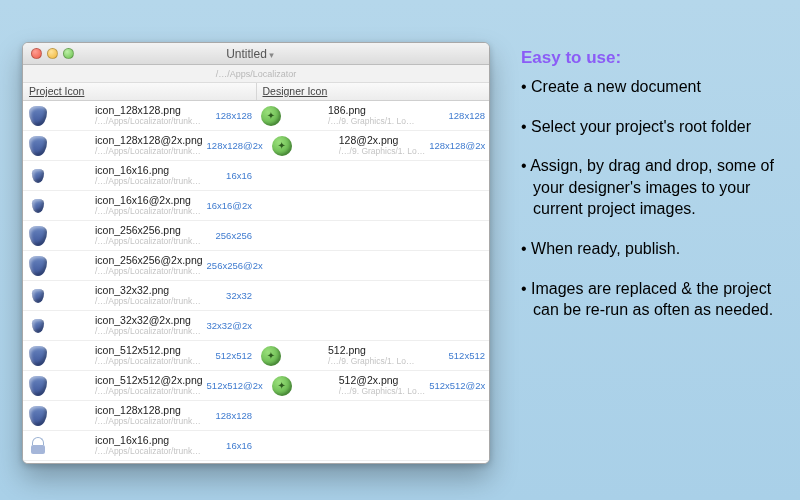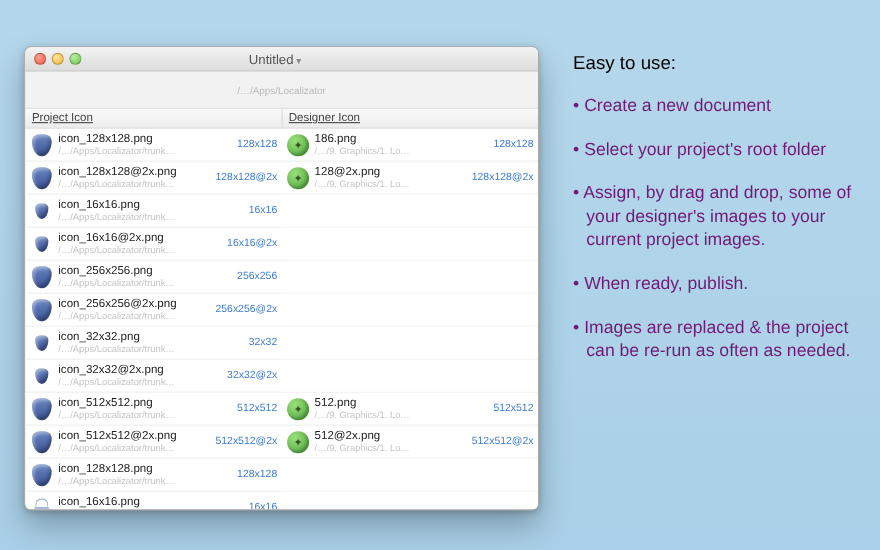--- a/index.html
+++ b/index.html
@@ -5,23 +5,23 @@
   * { box-sizing: border-box; margin: 0; padding: 0; }
   html, body { width: 800px; height: 500px; overflow: hidden; }
   body {
     background: linear-gradient(to bottom, #b5d7eb 0%, #a9d0e8 100%);
     font-family: "Lucida Grande", "Helvetica Neue", Arial, sans-serif;
     font-size: 11px;
     display: flex;
   }
   .left-area { width: 495px; height: 500px; position: relative; padding: 42px 0 0 22px; }
   .right-area { flex: 1; padding: 48px 26px 0 26px; color: #555; }
-  .heading { font-size: 17px; font-weight: normal; color: #000000; margin-bottom: 18px; }
+  .heading { font-size: 17px; font-weight: bold; color: #8b5cf6; margin-bottom: 8px; }
   .bullets { list-style: none; }
-  .bullets li { font-size: 16px; color: #701a75; line-height: 1.35; margin-bottom: 18px; padding-left: 12px; text-indent: -12px; }
+  .bullets li { font-size: 16px; color: #000000; line-height: 1.35; margin-bottom: 18px; padding-left: 12px; text-indent: -12px; }
   .bullets li::before { content: "• "; }
 
   .window {
     width: 468px;
     height: 422px;
     background: #fff;
     border: 1px solid #a8a8a8;
     border-radius: 6px;
     box-shadow: 0 14px 28px rgba(0,0,0,0.28), 0 2px 6px rgba(0,0,0,0.18);
     display: flex;
@@ -41,21 +41,21 @@
   .tl.red { background: radial-gradient(circle at 35% 30%, #ff9e93, #ef5c49); }
   .tl.yellow { background: radial-gradient(circle at 35% 30%, #ffe39a, #f1b73b); }
   .tl.green { background: radial-gradient(circle at 35% 30%, #bdf0a7, #6cc24f); }
   .title-text {
     position: absolute; left: 0; right: 12px; text-align: center;
     font-size: 12px; color: #555; pointer-events: none;
   }
   .title-text::after { content: " ▾"; font-size: 9px; color: #888; }
 
   .pathbar {
-    height: 34px;
+    height: 18px;
     background: #f2f2f2;
     border-bottom: 1px solid #ddd;
     display: flex; align-items: center; justify-content: center;
     font-size: 9px; color: #b8b8b8;
   }
 
   .columns-header {
     display: flex; height: 18px;
     background: linear-gradient(to bottom,#fafafa,#ececec);
     border-bottom: 1px solid #cfcfcf;
@@ -96,21 +96,21 @@
     width: 14px; height: 14px; opacity: 0.6;
   }
   .lock::before {
     content: ""; display:block; width: 10px; height: 7px; border: 1.5px solid #5a7fb5;
     border-bottom: none; border-radius: 6px 6px 0 0; margin: -2px auto 0;
   }
   .lock::after {
     content:""; display:block; width:14px; height:9px; background:#6a87c1; border-radius:2px;
   }
 
-  .cell-text { flex: 1; min-width: 0; display: flex; flex-direction: column; line-height: 1.1; }
+  .cell-text { flex: 1; min-width: 0; display: flex; flex-direction: column; line-height: 1.1; margin-left: 42px; }
   .fname { font-size: 10.5px; color: #222; white-space: nowrap; overflow: hidden; text-overflow: ellipsis; }
   .fpath { font-size: 8.5px; color: #c4c4c4; white-space: nowrap; overflow: hidden; text-overflow: ellipsis; }
   .dim { font-size: 9.5px; color: #3f7bcf; white-space: nowrap; margin-left: 4px; text-align: center; }
 </style>
 </head>
 <body>
 
 <div class="left-area">
   <div class="window">
 

